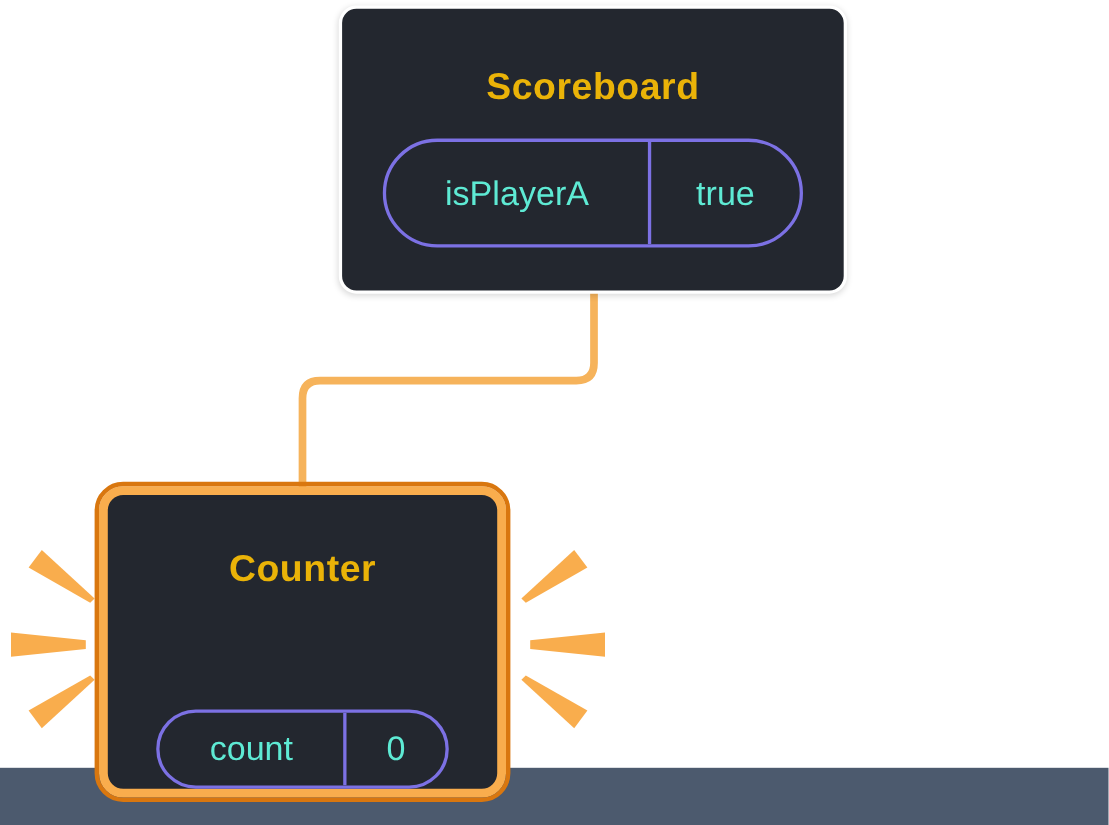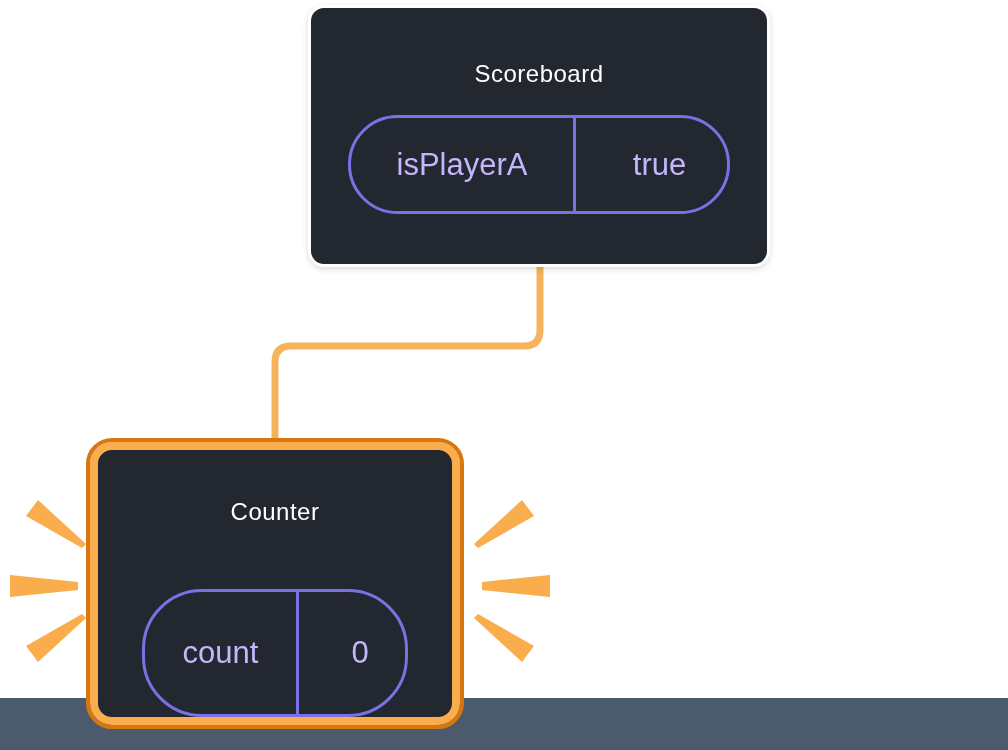--- a/index.html
+++ b/index.html
@@ -51,59 +51,58 @@
     left: 90px;
     top: 442px;
     width: 370px;
     height: 283px;
     border: 8px solid #f9ad4d;
     outline: 4px solid #d9770f;
     border-radius: 22px;
     justify-content: space-between;
   }
   .node-title {
-    color: #ffffff;
-    font-size: 24px;
-    font-weight: 400;
+    color: #eab308;
+    font-size: 34px;
+    font-weight: 700;
     letter-spacing: 0.5px;
   }
   .node-scoreboard .node-title { margin-top: 52px; }
   .node-counter .node-title { margin-top: 48px; }
   .state-pill {
     display: flex;
     align-items: stretch;
     border: 3px solid #7c71e4;
     border-radius: 60px;
-    color: #c4b5fd;
+    color: #5eead4;
     font-size: 31px;
     box-sizing: border-box;
     overflow: hidden;
   }
   .node-scoreboard .state-pill {
     margin-top: 27px;
     width: 382px;
     height: 99px;
   }
   .node-counter .state-pill {
     margin-top: 24px;
     width: 266px;
-    height: 128px;
+    height: 72px;
   }
   .pill-key {
     flex: 1;
     display: flex;
     align-items: center;
     justify-content: center;
     border-right: 3px solid #7c71e4;
   }
   .pill-value {
     display: flex;
     align-items: center;
     justify-content: center;
-    padding-left: 16px;
   }
   .node-scoreboard .pill-value { width: 135px; }
   .node-counter .pill-value { width: 90px; }
 </style>
 </head>
 <body>
 
 <div class="canvas">
 
   <svg class="wires" width="1008" height="750" viewBox="0 0 1008 750">

